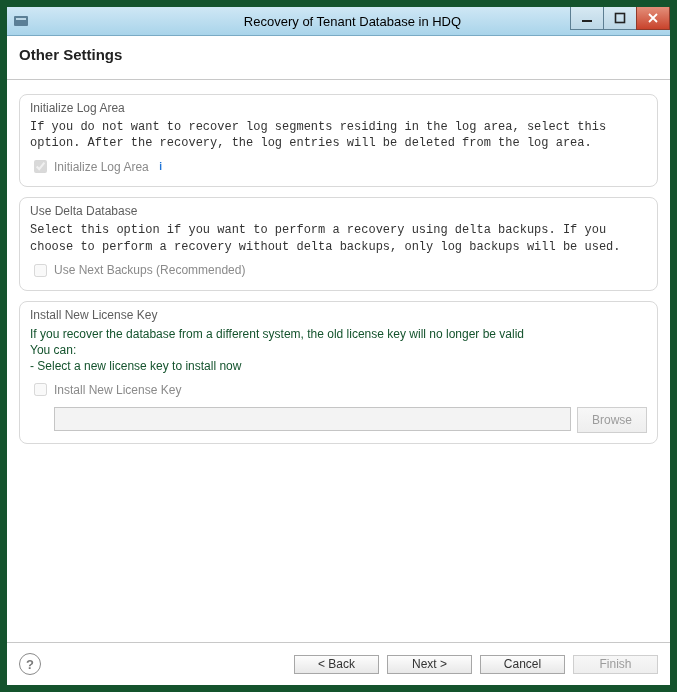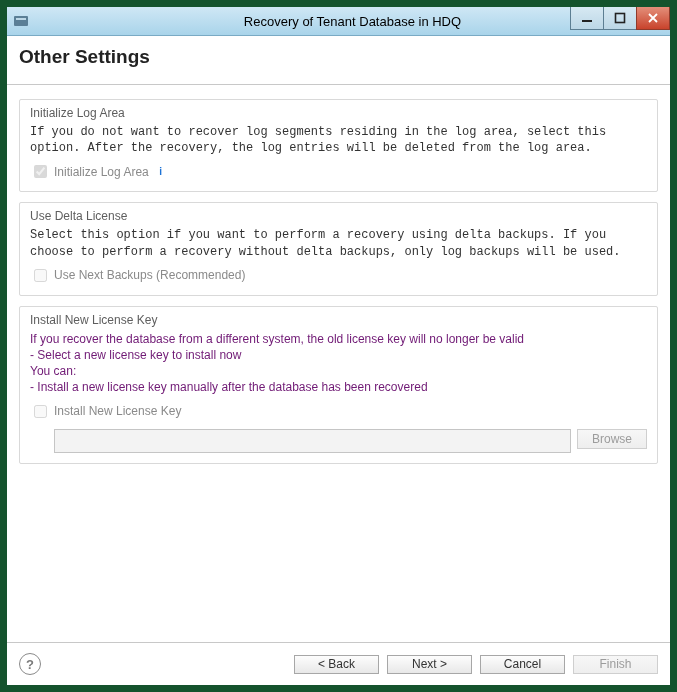--- a/index.html
+++ b/index.html
@@ -7,34 +7,34 @@
   
   .titlebar{height:28px;background:linear-gradient(#cfe7f5,#a9d4ea);display:flex;align-items:center;position:relative;border-bottom:1px solid #7aaac4;}
   .titlebar .app-icon{width:16px;height:16px;margin:0 6px;}
   .titlebar .title{flex:1;text-align:center;color:#000;font-size:13px;}
   .win-btns{position:absolute;right:0;top:0;display:flex;}
   .win-btn{width:32px;height:22px;border:1px solid #5c7e92;border-top:none;margin-left:-1px;display:flex;align-items:center;justify-content:center;background:linear-gradient(#d7e9f3,#bcd7e6);}
   .win-btn.close{background:linear-gradient(#e48f7a,#c8432c);border-color:#8f3a2a;}
   .win-btn svg{display:block;}
   
   .page-header{padding:10px 12px 16px 12px;border-bottom:1px solid #c8c8c8;}
-  .page-header h1{margin:0;font-size:19px;font-weight:700;color:#222;}
+  .page-header h1{margin:0;font-size:15px;font-weight:700;color:#222;}
   
   .content{flex:1;padding:14px 12px 0 12px;background:#fff;overflow:hidden;}
-  .group{border:1px solid #d9d9d9;border-radius:2px;padding:8px 10px 10px 10px;margin-bottom:10px;position:relative;}
+  .group{border:1px solid #d9d9d9;border-radius:8px;padding:8px 10px 10px 10px;margin-bottom:10px;position:relative;}
   .group-title{color:#5e5e5e;font-size:12px;margin:-2px 0 4px 0;}
   .group-desc{color:#333;line-height:1.35;margin-bottom:6px;font-family:Liberation Mono, monospace;}
   .chk-row{display:flex;align-items:center;gap:4px;color:#8a8a8a;}
   .chk-row label{color:#8a8a8a;}
   .chk-row input[type=checkbox]{accent-color:#888;}
   .info-dot{width:12px;height:12px;display:inline-flex;align-items:center;justify-content:center;border-radius:2px;color:#1e73d6;font-weight:bold;font-size:10px;margin-left:2px;vertical-align:super;}
-  .license-lines{color:#701a75;line-height:1.35;}
+  .license-lines{color:#14532d;line-height:1.35;}
   .browse-row{display:flex;gap:6px;margin:8px 0 0 24px;}
   .browse-row input[type=text]{flex:1;height:24px;border:1px solid #c5c5c5;background:#f3f3f3;box-sizing:border-box;}
-  .btn{height:20px;min-width:70px;border:1px solid #a7a7a7;background:linear-gradient(#fdfdfd,#e8e8e8);color:#333;font-size:12px;padding:0 12px;cursor:default;box-sizing:border-box;}
+  .btn{height:26px;min-width:70px;border:1px solid #a7a7a7;background:linear-gradient(#fdfdfd,#e8e8e8);color:#333;font-size:12px;padding:0 12px;cursor:default;box-sizing:border-box;}
   .btn:disabled,.btn.disabled{color:#9c9c9c;background:linear-gradient(#f7f7f7,#eeeeee);border-color:#cfcfcf;}
   
   .footer{border-top:1px solid #c8c8c8;padding:10px 12px;display:flex;align-items:center;gap:8px;}
   .footer .spacer{flex:1;}
   .footer .btn{min-width:85px;height:19px;}
   .help-icon{width:20px;height:20px;border:1.5px solid #8a8a8a;border-radius:50%;display:flex;align-items:center;justify-content:center;color:#7a7a7a;font-size:13px;font-weight:600;}
   input[type=checkbox]:disabled{opacity:.85;}
 </style>
 </head>
 <body>
@@ -78,35 +78,34 @@
       <div class="group-title">Initialize Log Area</div>
       <div class="group-desc">If you do not want to recover log segments residing in the log area, select this option. After the recovery, the log entries will be deleted from the log area.</div>
       <div class="chk-row">
         <input type="checkbox" checked="" disabled="" style="">
         <label>Initialize Log Area</label>
         <span class="info-dot">i</span>
       </div>
     </div>
 
     <div class="group">
-      <div class="group-title">Use Delta License</div>
+      <div class="group-title">Use Delta Database</div>
       <div class="group-desc">Select this option if you want to perform a recovery using delta backups. If you choose to perform a recovery without delta backups, only log backups will be used.</div>
       <div class="chk-row">
         <input type="checkbox" disabled="" style="">
         <label>Use Next Backups (Recommended)</label>
       </div>
     </div>
 
     <div class="group">
       <div class="group-title">Install New License Key</div>
       <div class="license-lines">
         <div>If you recover the database from a different system, the old license key will no longer be valid</div>
+        <div>You can:</div>
         <div>- Select a new license key to install now</div>
-        <div>You can:</div>
-        <div>- Install a new license key manually after the database has been recovered</div>
       </div>
       <div class="chk-row" style="margin-top:6px;">
         <input type="checkbox" disabled="" style="">
         <label>Install New License Key</label>
       </div>
       <div class="browse-row">
         <input type="text" disabled="" value="" style="">
         <button class="btn disabled" disabled="">Browse</button>
       </div>
     </div>

